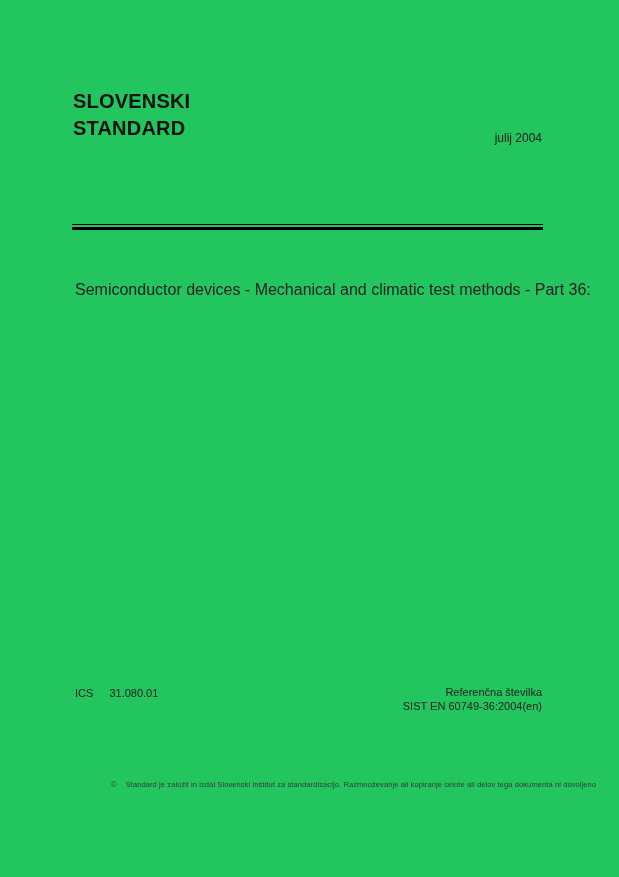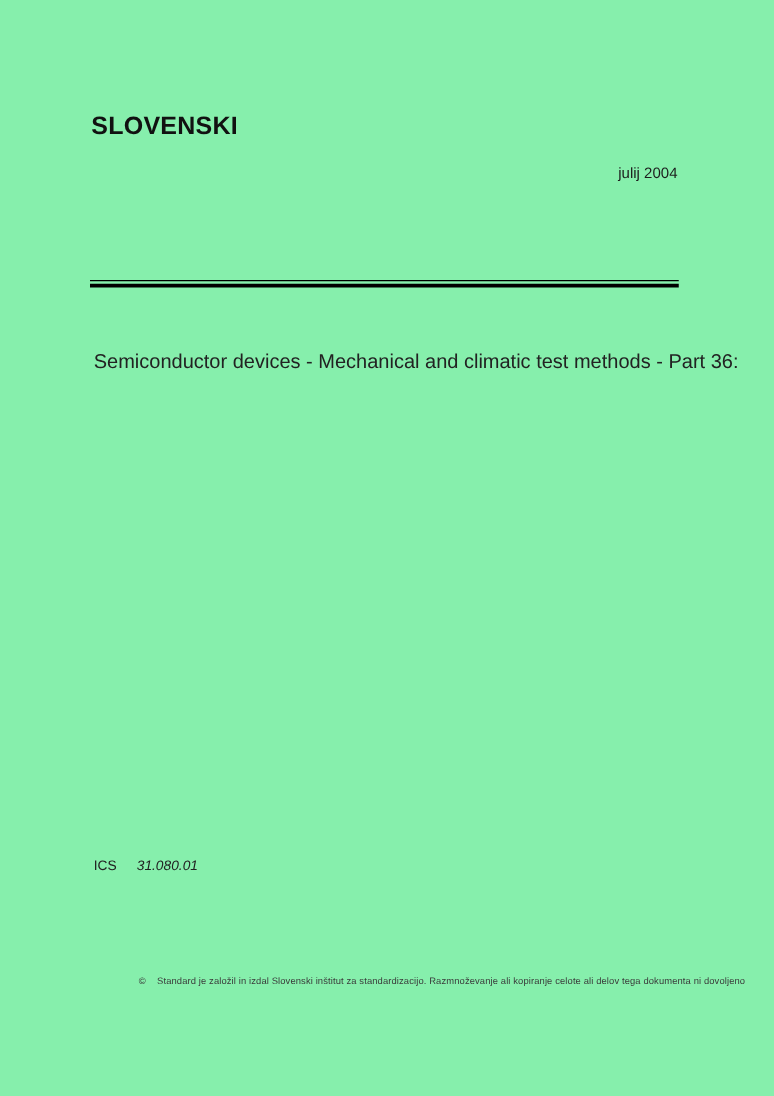--- a/index.html
+++ b/index.html
@@ -4,21 +4,21 @@
 <style>
   html, body {
     margin: 0;
     padding: 0;
     background: #ffffff;
   }
   .page {
     position: relative;
     width: 619px;
     height: 877px;
-    background: #86efac;
+    background: #22c55e;
     font-family: "Liberation Sans", "DejaVu Sans", sans-serif;
     color: #1c1c1c;
     overflow: hidden;
   }
   .publisher-title {
     position: absolute;
     left: 73px;
     top: 88px;
     font-size: 20px;
     font-weight: bold;
@@ -68,21 +68,20 @@
     top: 687px;
     font-size: 11px;
     color: #222222;
   }
   .ics-label {
     display: inline-block;
   }
   .ics-code {
     display: inline-block;
     margin-left: 13px;
-    font-style: italic;
   }
   .reference-block {
     position: absolute;
     right: 77px;
     top: 686px;
     font-size: 11px;
     line-height: 13.5px;
     text-align: right;
     color: #222222;
   }
@@ -101,34 +100,39 @@
     margin-right: 9px;
   }
 </style>
 </head>
 <body>
 
 <div class="page">
 
   <div class="publisher-title">
     <div>SLOVENSKI</div>
+    <div>STANDARD</div>
   </div>
 
 
   <div class="publication-date">julij 2004</div>
 
   <div class="double-rule"></div>
 
   <div class="document-title">
     <div>Semiconductor devices - Mechanical and climatic test methods - Part 36:</div>
   </div>
 
   <div class="ics-section">
     <span class="ics-label">ICS</span>
     <span class="ics-code">31.080.01</span>
   </div>
 
+  <div class="reference-block">
+    <div>Referenčna številka</div>
+    <div>SIST EN 60749-36:2004(en)</div>
+  </div>
 
   <div class="copyright-notice">
     <span class="copyright-symbol">©</span><span>Standard je založil in izdal Slovenski inštitut za standardizacijo. Razmnoževanje ali kopiranje celote ali delov tega dokumenta ni dovoljeno</span>
   </div>
 
 </div>
 
 </body></html>

